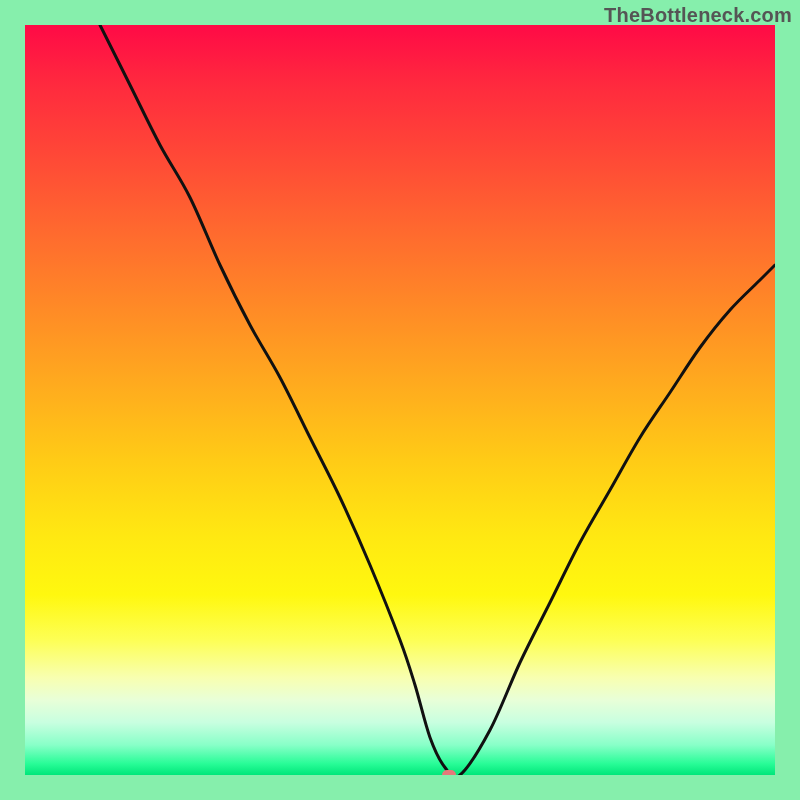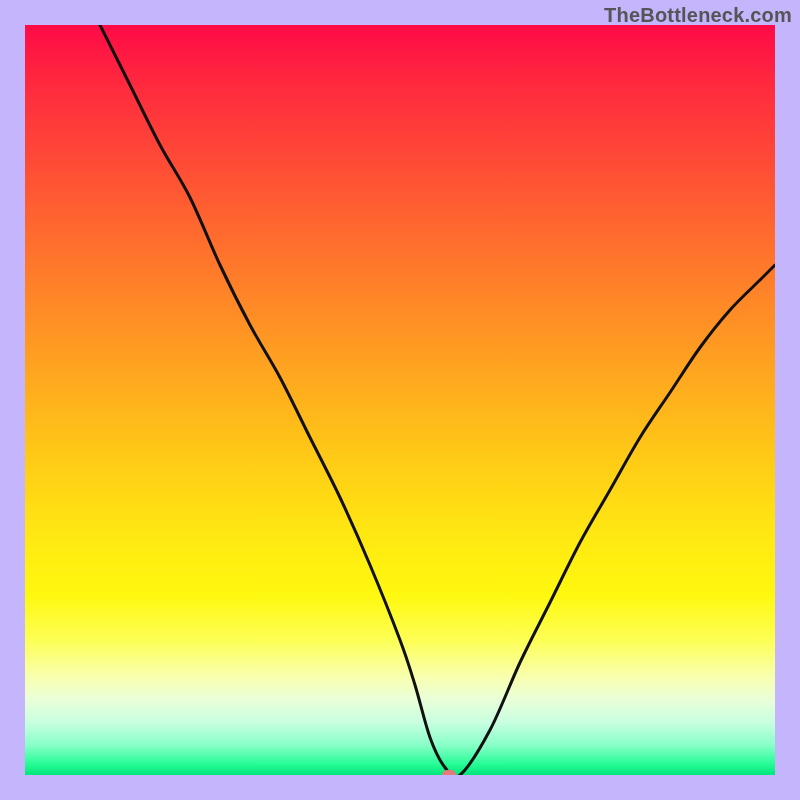--- a/index.html
+++ b/index.html
@@ -8,21 +8,21 @@
     width: 800px;
     height: 800px;
     background: #000;
     overflow: hidden;
     font-family: Arial, Helvetica, sans-serif;
   }
   .frame {
     position: relative;
     width: 800px;
     height: 800px;
-    background: #c4b5fd;
+    background: #86efac;
   }
   .watermark {
     position: absolute;
     top: 4px;
     right: 8px;
     color: #555;
     font-size: 20px;
     font-weight: 600;
     letter-spacing: 0.2px;
     z-index: 5;

